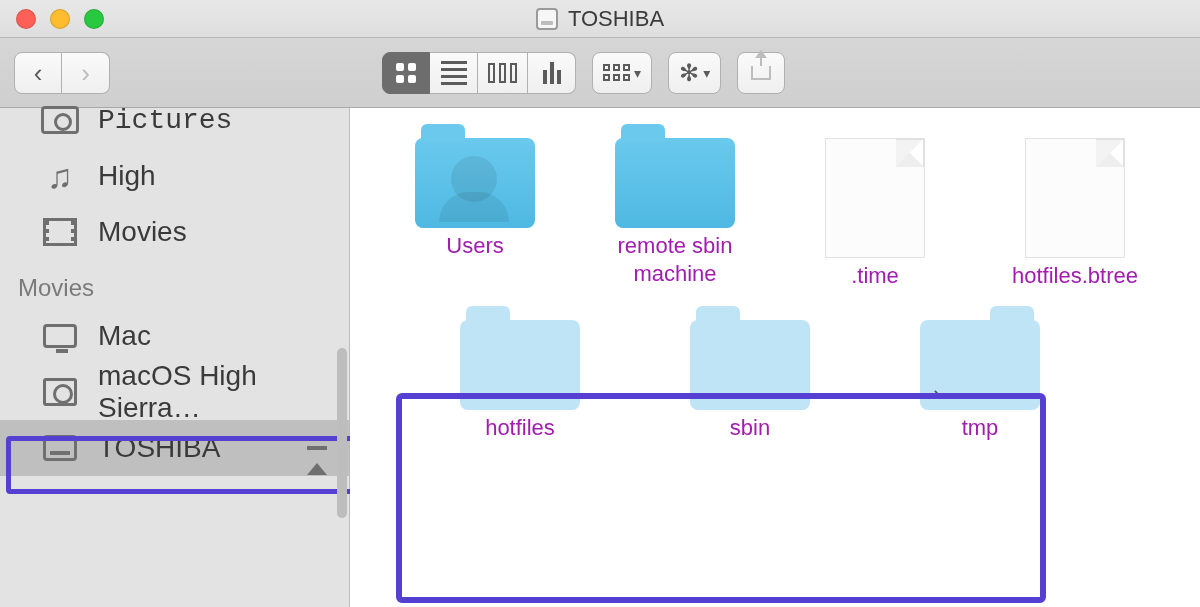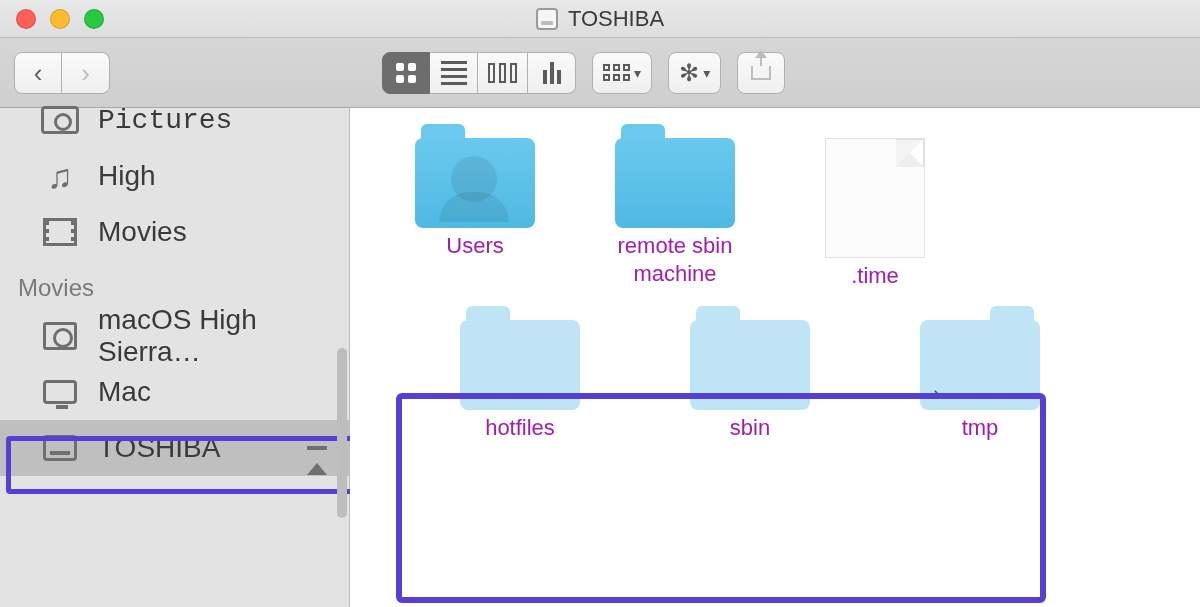--- a/index.html
+++ b/index.html
@@ -219,29 +219,29 @@
       <span class="sb-ico">
           <span class="ico-film"></span>
         </span>
       <span>Movies</span>
     </div>
 
     <div class="side-header">Movies</div>
 
     <div class="side-item">
       <span class="sb-ico">
+          <span class="ico-monitor"></span>
+        </span>
+      <span>Mac</span>
+    </div>
+    <div class="side-item">
+      <span class="sb-ico">
           <span class="ico-hdd"></span>
         </span>
       <span>macOS High Sierra…</span>
-    </div>
-    <div class="side-item">
-      <span class="sb-ico">
-          <span class="ico-monitor"></span>
-        </span>
-      <span>Mac</span>
     </div>
     <div class="side-item selected">
       <span class="sb-ico">
           <span class="ico-ext"></span>
         </span>
       <span>TOSHIBA</span>
       <span class="eject"><span class="eject-glyph"></span></span>
     </div>
 
     <div class="highlight-box" style="left:6px;top:328px;width:380px;height:58px;"></div>
@@ -257,20 +257,24 @@
         <div class="label">Users</div>
       </div>
       <div class="item">
         <div class="folder blue"></div>
         <div class="label">remote sbin machine</div>
       </div>
       <div class="item">
         <div class="docfile"></div>
         <div class="label">.time</div>
       </div>
+      <div class="item">
+        <div class="docfile"></div>
+        <div class="label">hotfiles.btree</div>
+      </div>
     </div>
 
     <div class="grid row2">
       <div class="item">
         <div class="folder light"></div>
         <div class="label">hotfiles</div>
       </div>
       <div class="item">
         <div class="folder light"></div>
         <div class="label">sbin</div>

